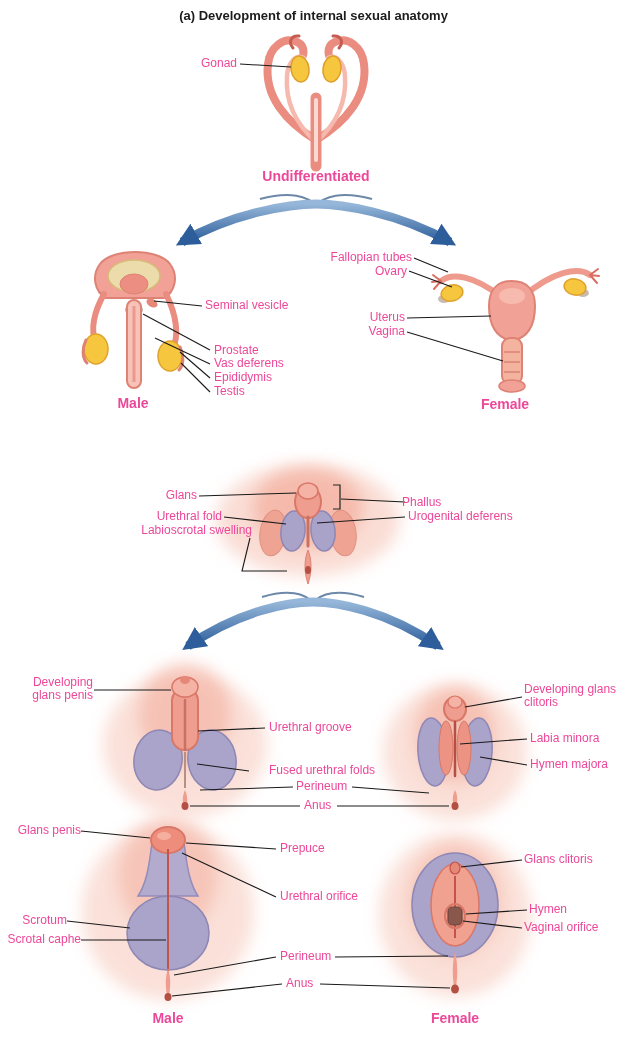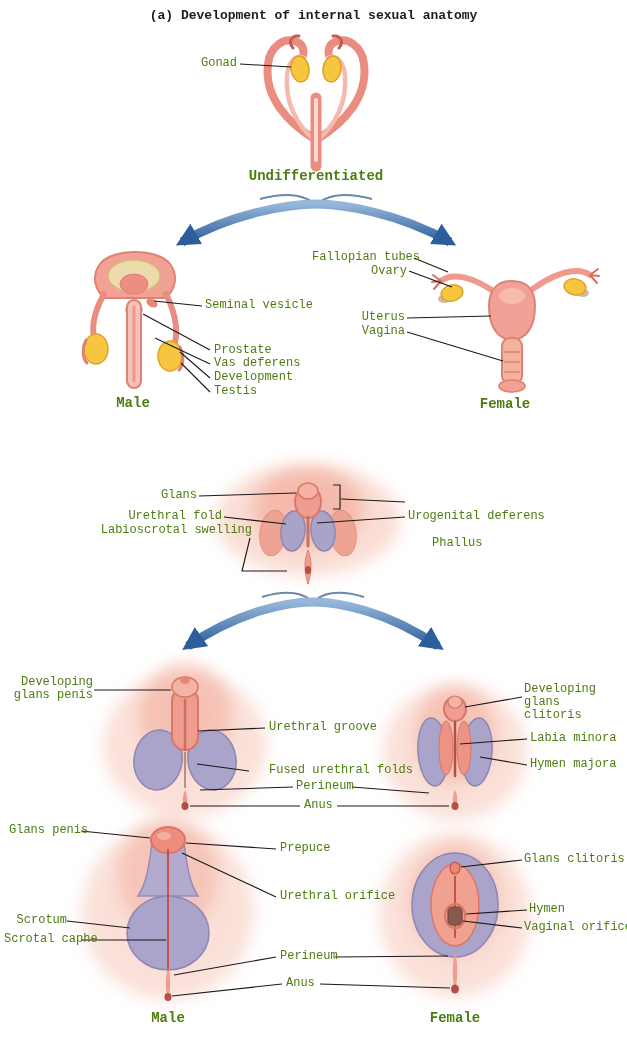--- a/index.html
+++ b/index.html
@@ -1,22 +1,22 @@
 <!DOCTYPE html>
 <html><head>
 <meta charset="utf-8">
 <style>
   html,body { margin:0; padding:0; background:#fff; }
   .page {
     position:relative; width:627px; height:1039px; background:#ffffff;
-    font-family:Liberation Mono, monospace; color:#1c1c1c; overflow:hidden;border-radius:14px;
+    font-family:Liberation Sans, sans-serif; color:#1c1c1c; overflow:hidden;border-radius:14px;
   }
   svg.art { position:absolute; left:0; top:0; width:627px; height:1039px; }
   .lbl {
-    position:absolute; font-size:12px; line-height:13px; color:#4d7c0f;
+    position:absolute; font-size:12px; line-height:13px; color:#ec4899;
     white-space:nowrap;
   }
   .lbl.wrap { white-space:normal; }
   .lbl.r { text-align:right; }
   .lbl.l { text-align:left; }
   .cap { font-weight:bold; font-size:14px; }
   .title { position:absolute; left:50%; transform:translateX(-50%);
            font-weight:bold; font-size:13px; white-space:nowrap; }
   .centered { transform:translateX(-50%); }
 </style>
@@ -203,35 +203,35 @@
     </g>
   </svg>
 
   <div class="title" style="top:8px;">(a) Development of internal sexual anatomy</div>
   <div class="lbl r" style="left:157px; top:57px; width:80px;">Gonad</div>
   <div class="lbl cap centered" style="left:316px; top:170px;">Undifferentiated</div>
 
   <div class="lbl" style="left:205px; top:299px;">Seminal vesicle</div>
   <div class="lbl" style="left:214px; top:344px;">Prostate</div>
   <div class="lbl" style="left:214px; top:357px;">Vas deferens</div>
-  <div class="lbl" style="left:214px; top:371px;">Development</div>
+  <div class="lbl" style="left:214px; top:371px;">Epididymis</div>
   <div class="lbl" style="left:214px; top:385px;">Testis</div>
   <div class="lbl cap centered" style="left:133px; top:397px;">Male</div>
 
   <div class="lbl r" style="left:312px; top:251px; width:100px;">Fallopian tubes</div>
   <div class="lbl r" style="left:317px; top:265px; width:90px;">Ovary</div>
   <div class="lbl r" style="left:315px; top:311px; width:90px;">Uterus</div>
   <div class="lbl r" style="left:315px; top:325px; width:90px;">Vagina</div>
   <div class="lbl cap centered" style="left:505px; top:398px;">Female</div>
 
 
   <div class="lbl r" style="left:117px; top:489px; width:80px;">Glans</div>
   <div class="lbl r" style="left:122px; top:510px; width:100px;">Urethral fold</div>
   <div class="lbl r" style="left:100px; top:524px; width:152px;">Labioscrotal swelling</div>
-  <div class="lbl" style="left:432px; top:496px;margin-top:41px;">Phallus</div>
+  <div class="lbl" style="left:402px; top:496px;">Phallus</div>
   <div class="lbl" style="left:408px; top:510px;">Urogenital deferens</div>
 
   <div class="lbl r wrap" style="left:8px; top:676px; width:85px;">Developing glans penis</div>
   <div class="lbl" style="left:269px; top:721px;">Urethral groove</div>
   <div class="lbl" style="left:253px; top:764px;margin-left:16px;">Fused urethral folds</div>
   <div class="lbl" style="left:296px; top:780px;">Perineum</div>
   <div class="lbl" style="left:304px; top:799px;">Anus</div>
   <div class="lbl l wrap" style="left:524px; top:683px; width:95px;">Developing glans clitoris</div>
   <div class="lbl" style="left:530px; top:732px;">Labia minora</div>
   <div class="lbl" style="left:530px; top:758px;">Hymen majora</div>

